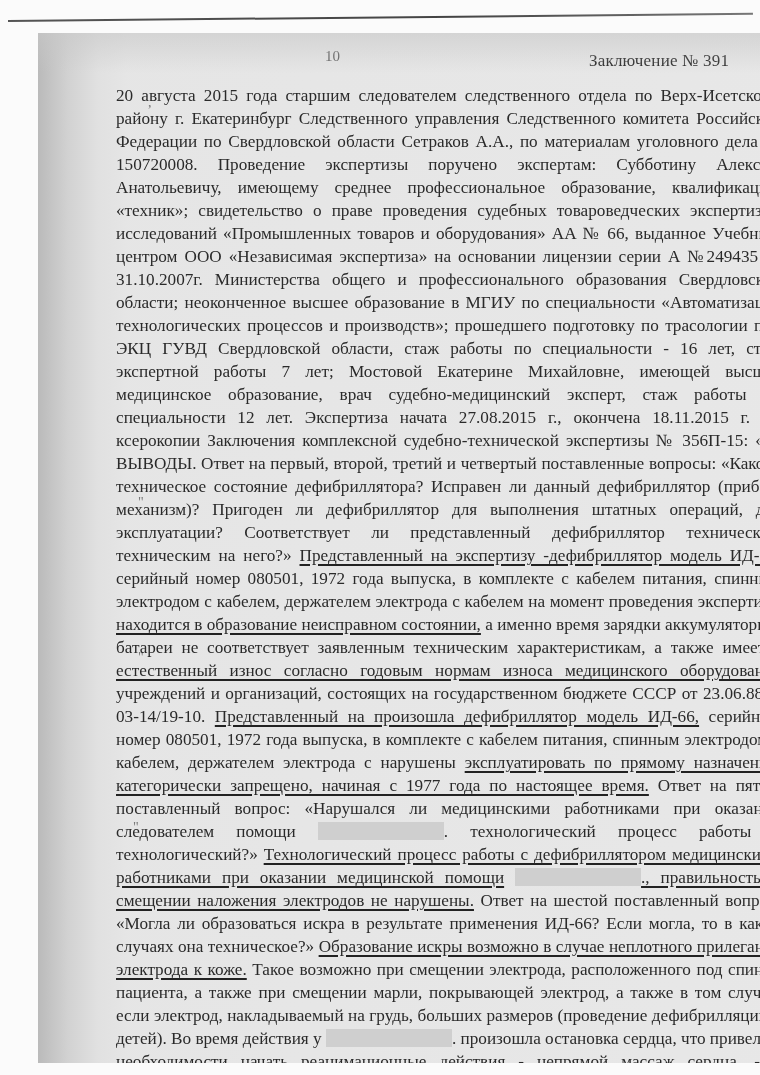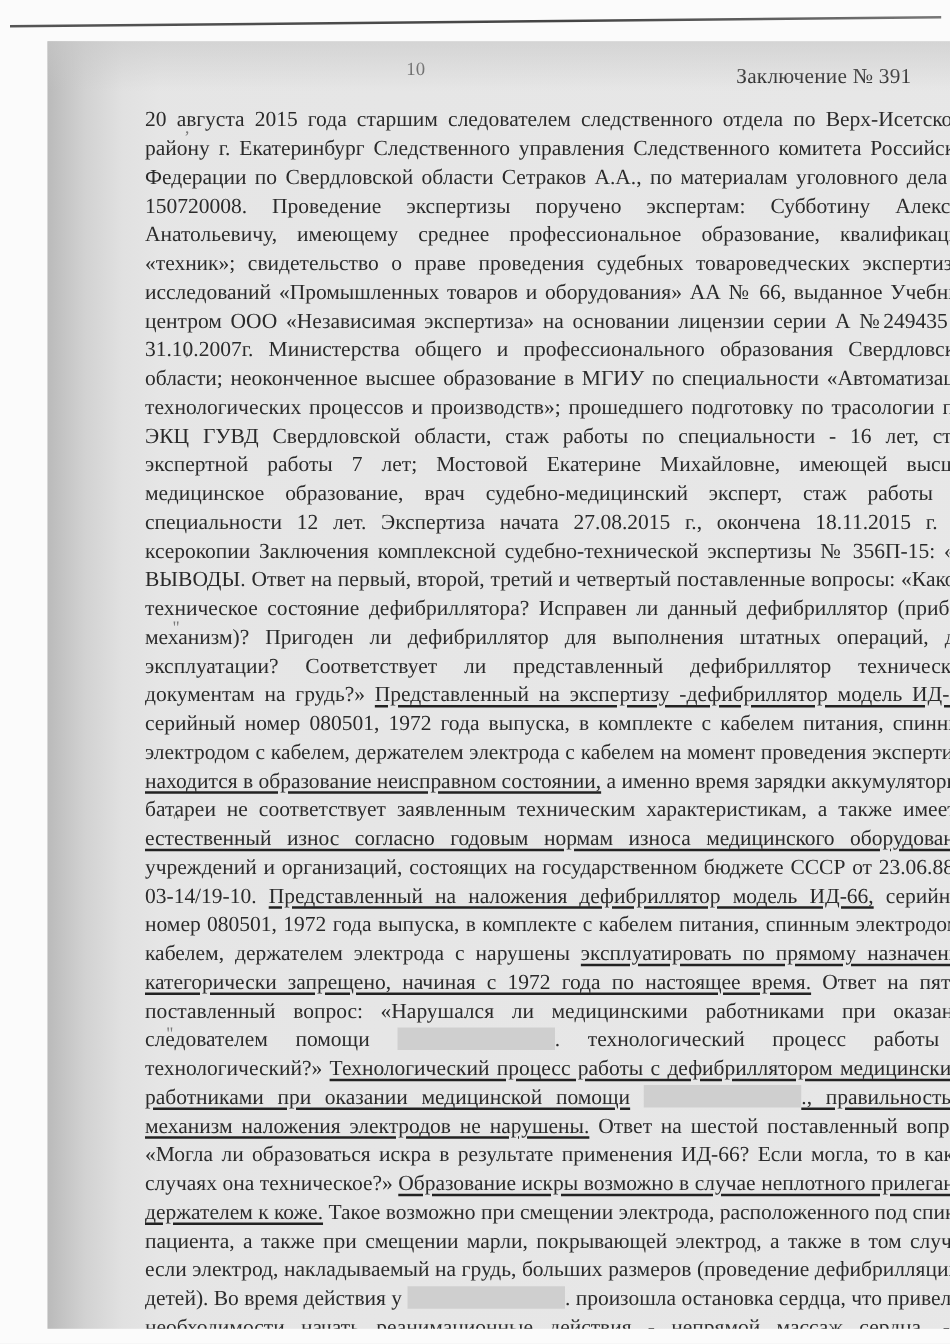--- a/index.html
+++ b/index.html
@@ -52,70 +52,70 @@
     <div class="line" style="top:328px;">экспертной работы 7 лет; Мостовой Екатерине Михайловне, имеющей высшее</div>
     <div class="line" style="top:351px;">медицинское образование, врач судебно-медицинский эксперт, стаж работы по</div>
     <div class="line" style="top:374px;">специальности 12 лет. Экспертиза начата 27.08.2015 г., окончена 18.11.2015 г. Из</div>
     <div class="line" style="top:397px;">ксерокопии Заключения комплексной судебно-технической экспертизы № 356П-15: «…</div>
     <div class="line" style="top:420px;">ВЫВОДЫ. Ответ на первый, второй, третий и четвертый поставленные вопросы: «Каково</div>
     <div class="line" style="top:443px;">техническое состояние дефибриллятора? Исправен ли данный дефибриллятор (прибор,</div>
     <div class="line" style="top:466px;">механизм)? Пригоден ли дефибриллятор для выполнения штатных операций, для</div>
     <div class="line" style="top:489px;">эксплуатации? Соответствует ли представленный дефибриллятор техническим</div>
 
     <div class="line" style="top:512px;">
-      <span>документам на грудь?»</span>
+      <span>техническим на него?»</span>
       <span class="u">Представленный на экспертизу -дефибриллятор модель ИД-66,</span>
     </div>
     <div class="line" style="top:535px;">серийный номер 080501, 1972 года выпуска, в комплекте с кабелем питания, спинным</div>
     <div class="line" style="top:558px;">электродом с кабелем, держателем электрода с кабелем на момент проведения экспертизы</div>
     <div class="line" style="top:581px;">
       <span class="u">находится в образование неисправном состоянии,</span>
       <span>а именно время зарядки аккумуляторной</span>
     </div>
     <div class="line" style="top:604px;">батареи не соответствует заявленным техническим характеристикам, а также имеется</div>
     <div class="line u" style="top:627px;">естественный износ согласно годовым нормам износа медицинского оборудования</div>
     <div class="line" style="top:650px;">учреждений и организаций, состоящих на государственном бюджете СССР от 23.06.88 N</div>
     <div class="line" style="top:673px;">
       <span>03-14/19-10.</span>
-      <span class="u">Представленный на наложения дефибриллятор модель ИД-66,</span>
+      <span class="u">Представленный на произошла дефибриллятор модель ИД-66,</span>
       <span>серийный</span>
     </div>
     <div class="line" style="top:696px;">номер 080501, 1972 года выпуска, в комплекте с кабелем питания, спинным электродом с</div>
     <div class="line" style="top:719px;">
       <span>кабелем, держателем электрода с нарушены</span>
       <span class="u">эксплуатировать по прямому назначению</span>
     </div>
     <div class="line" style="top:742px;">
-      <span class="u">категорически запрещено, начиная с 1972 года по настоящее время.</span>
+      <span class="u">категорически запрещено, начиная с 1977 года по настоящее время.</span>
       <span>Ответ на пятый</span>
     </div>
     <div class="line" style="top:765px;">поставленный вопрос: «Нарушался ли медицинскими работниками при оказании</div>
     <div class="line" style="top:788px;">
       <span>следователем помощи</span>
       <span class="redact"></span><span>. технологический процесс работы с</span>
     </div>
     <div class="line" style="top:811px;">
       <span>технологический?»</span>
       <span class="u">Технологический процесс работы с дефибриллятором медицинскими</span>
     </div>
     <div class="line" style="top:834px;">
       <span class="u">работниками при оказании медицинской помощи</span>
       <span class="redact"></span><span class="u">., правильность и</span>
     </div>
     <div class="line" style="top:857px;">
-      <span class="u">механизм наложения электродов не нарушены.</span>
+      <span class="u">смещении наложения электродов не нарушены.</span>
       <span>Ответ на шестой поставленный вопрос:</span>
     </div>
     <div class="line" style="top:880px;">«Могла ли образоваться искра в результате применения ИД-66? Если могла, то в каких</div>
     <div class="line" style="top:903px;">
       <span>случаях она техническое?»</span>
       <span class="u">Образование искры возможно в случае неплотного прилегания</span>
     </div>
     <div class="line" style="top:926px;">
-      <span class="u">держателем к коже.</span>
+      <span class="u">электрода к коже.</span>
       <span>Такое возможно при смещении электрода, расположенного под спиной</span>
     </div>
     <div class="line" style="top:949px;">пациента, а также при смещении марли, покрывающей электрод, а также в том случае,</div>
     <div class="line" style="top:972px;">если электрод, накладываемый на грудь, больших размеров (проведение дефибрилляции у</div>
     <div class="line" style="top:995px;">
       <span>детей). Во время действия у</span>
       <span class="redact"></span><span>. произошла остановка сердца, что привело к</span>
     </div>
   </div>
 </div>

